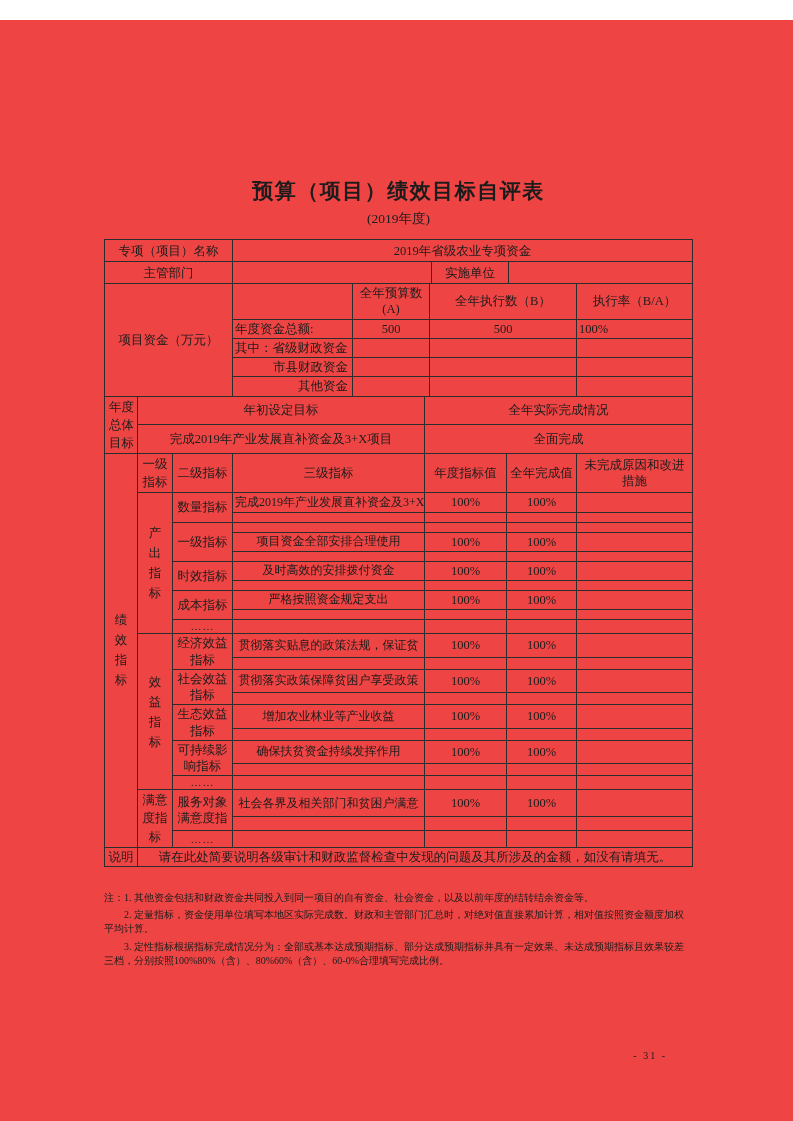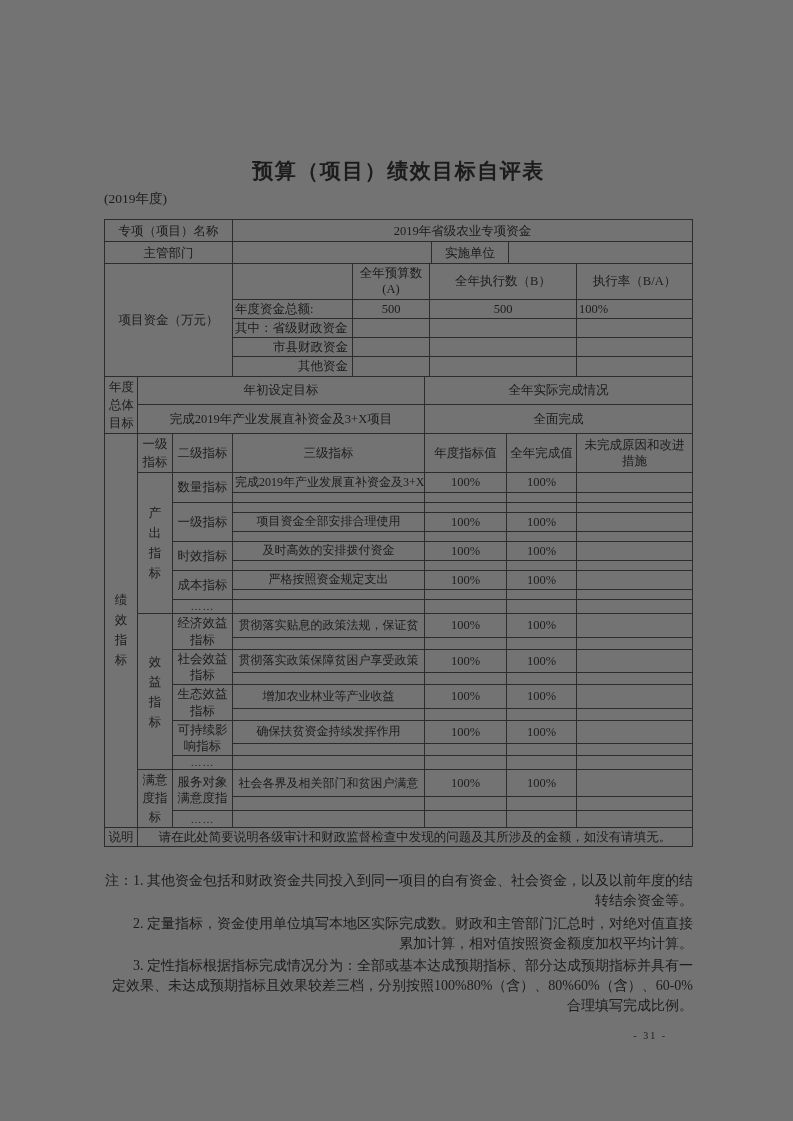--- a/index.html
+++ b/index.html
@@ -1,37 +1,37 @@
 <!DOCTYPE html>
 <html><head>
 <meta charset="utf-8">
 <style>
   html,body{margin:0;padding:0;}
   body{width:793px;height:1121px;background:#ffffff;position:relative;
        font-family:"Liberation Serif","DejaVu Serif",serif;color:#1c1c1c;
        -webkit-font-smoothing:antialiased;}
-  .sheet{position:absolute;inset:0;background:#737373;}
+  .sheet{position:absolute;inset:0;background:#ef4444;margin-top:20px;}
   .content{position:absolute;left:104px;top:158px;width:589px;}
   .doc-title{text-align:center;font-family:"Liberation Sans","DejaVu Sans",sans-serif;
              font-weight:bold;font-size:21px;letter-spacing:1.5px;line-height:1.2;margin:0;}
-  .doc-subtitle{text-align:left;font-size:13.5px;margin:7px 0 11px 0;}
+  .doc-subtitle{text-align:center;font-size:13.5px;margin:7px 0 11px 0;}
   table{border-collapse:collapse;table-layout:fixed;width:589px;}
   table+table{margin-top:-1px;}
   td{border:1px solid #2c2c2c;text-align:center;vertical-align:middle;
      font-size:12.5px;line-height:1.3;padding:1px 2px;overflow:hidden;}
   .ta-l{text-align:left;}
   .ta-r{text-align:right;padding-right:4px;}
   .nw{white-space:nowrap;font-size:12px;}
   .vtext{display:inline-block;width:1.15em;word-break:break-all;line-height:1.6;}
   .w2{display:inline-block;width:2.3em;word-break:break-all;line-height:1.45;}
   .dots{font-size:11px;letter-spacing:1px;line-height:1;}
   tr.rh22{height:22px;} tr.rh33{height:33px;} tr.rh18{height:18px;} tr.rh17{height:17px;}
   tr.rh26{height:26px;padding-left:30px;} tr.rh27{height:27px;} tr.rh34{height:34px;} tr.rh19{height:19px;}
   tr.rh10{height:10px;} tr.rh14{height:14px;}
-  .notes{margin-top:24px;font-size:14px;line-height:1.42;text-align:right;}
+  .notes{margin-top:24px;font-size:10px;line-height:1.42;}
   .notes p{margin:0 0 3px 0;}
   .indent{text-indent:2em;}
   .page-num{position:absolute;top:1030px;right:126px;font-size:10px;letter-spacing:2px;}
 </style>
 </head>
 <body>
 
 <div class="sheet">
   <div class="content">
 

